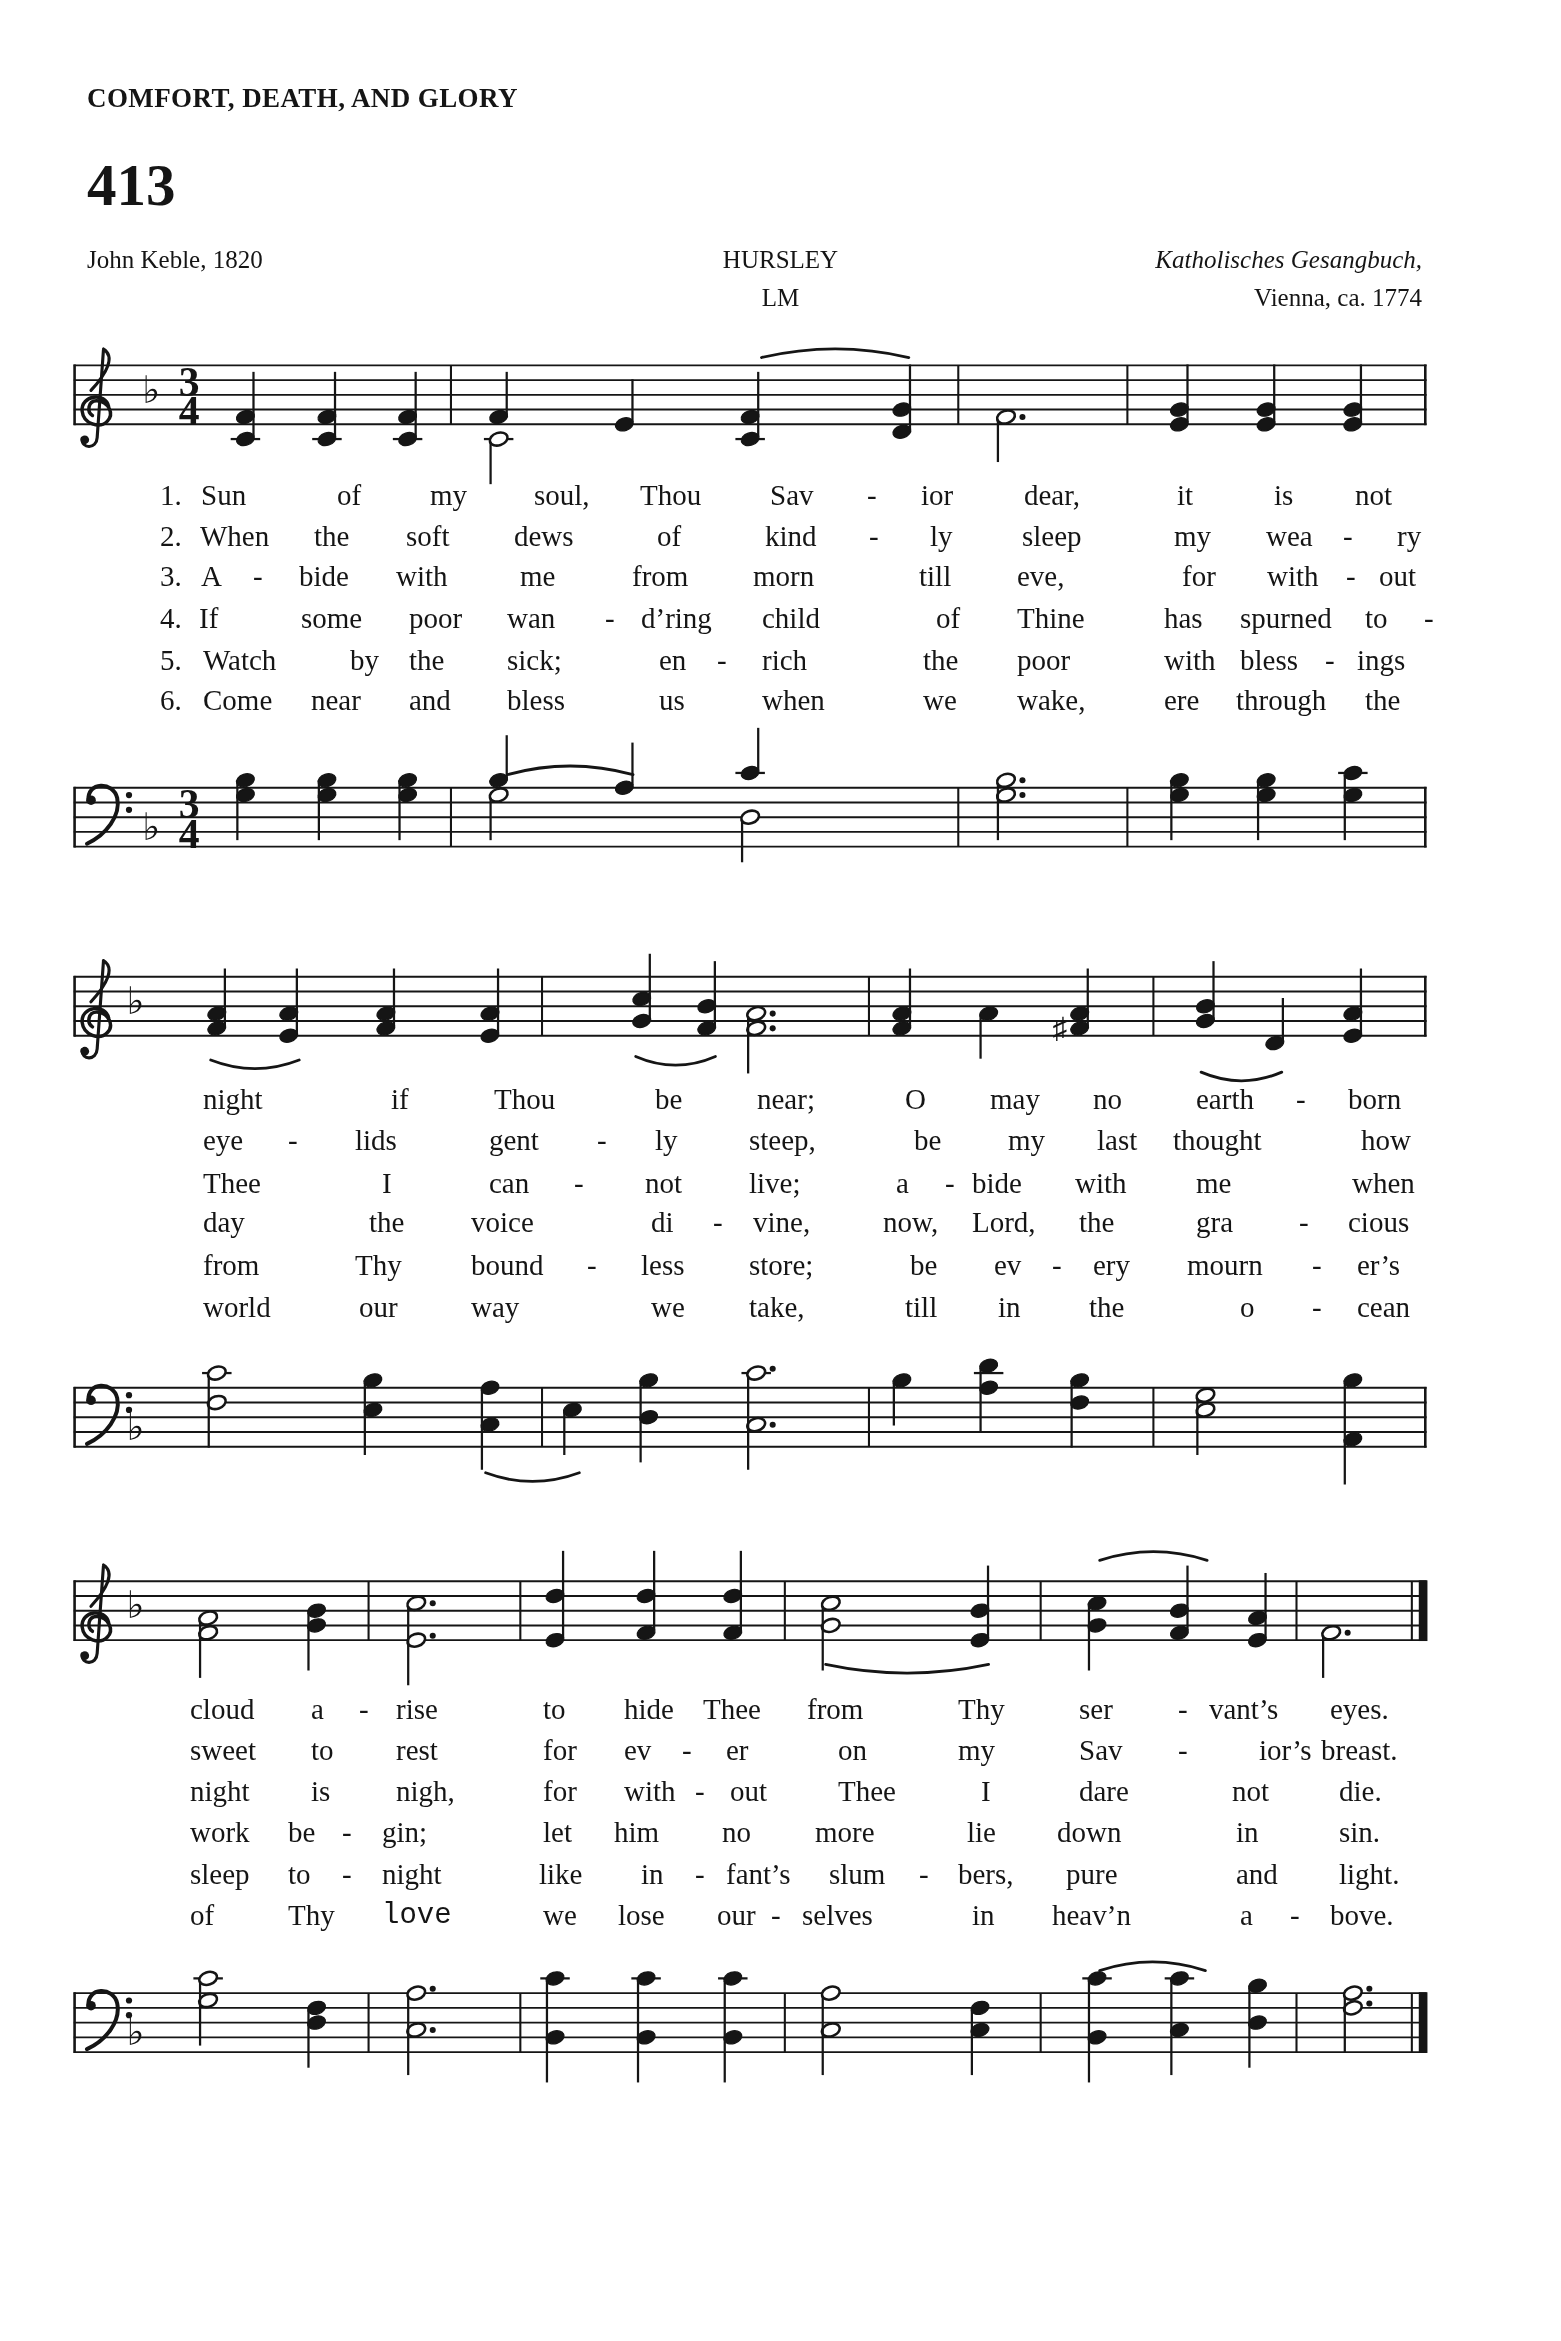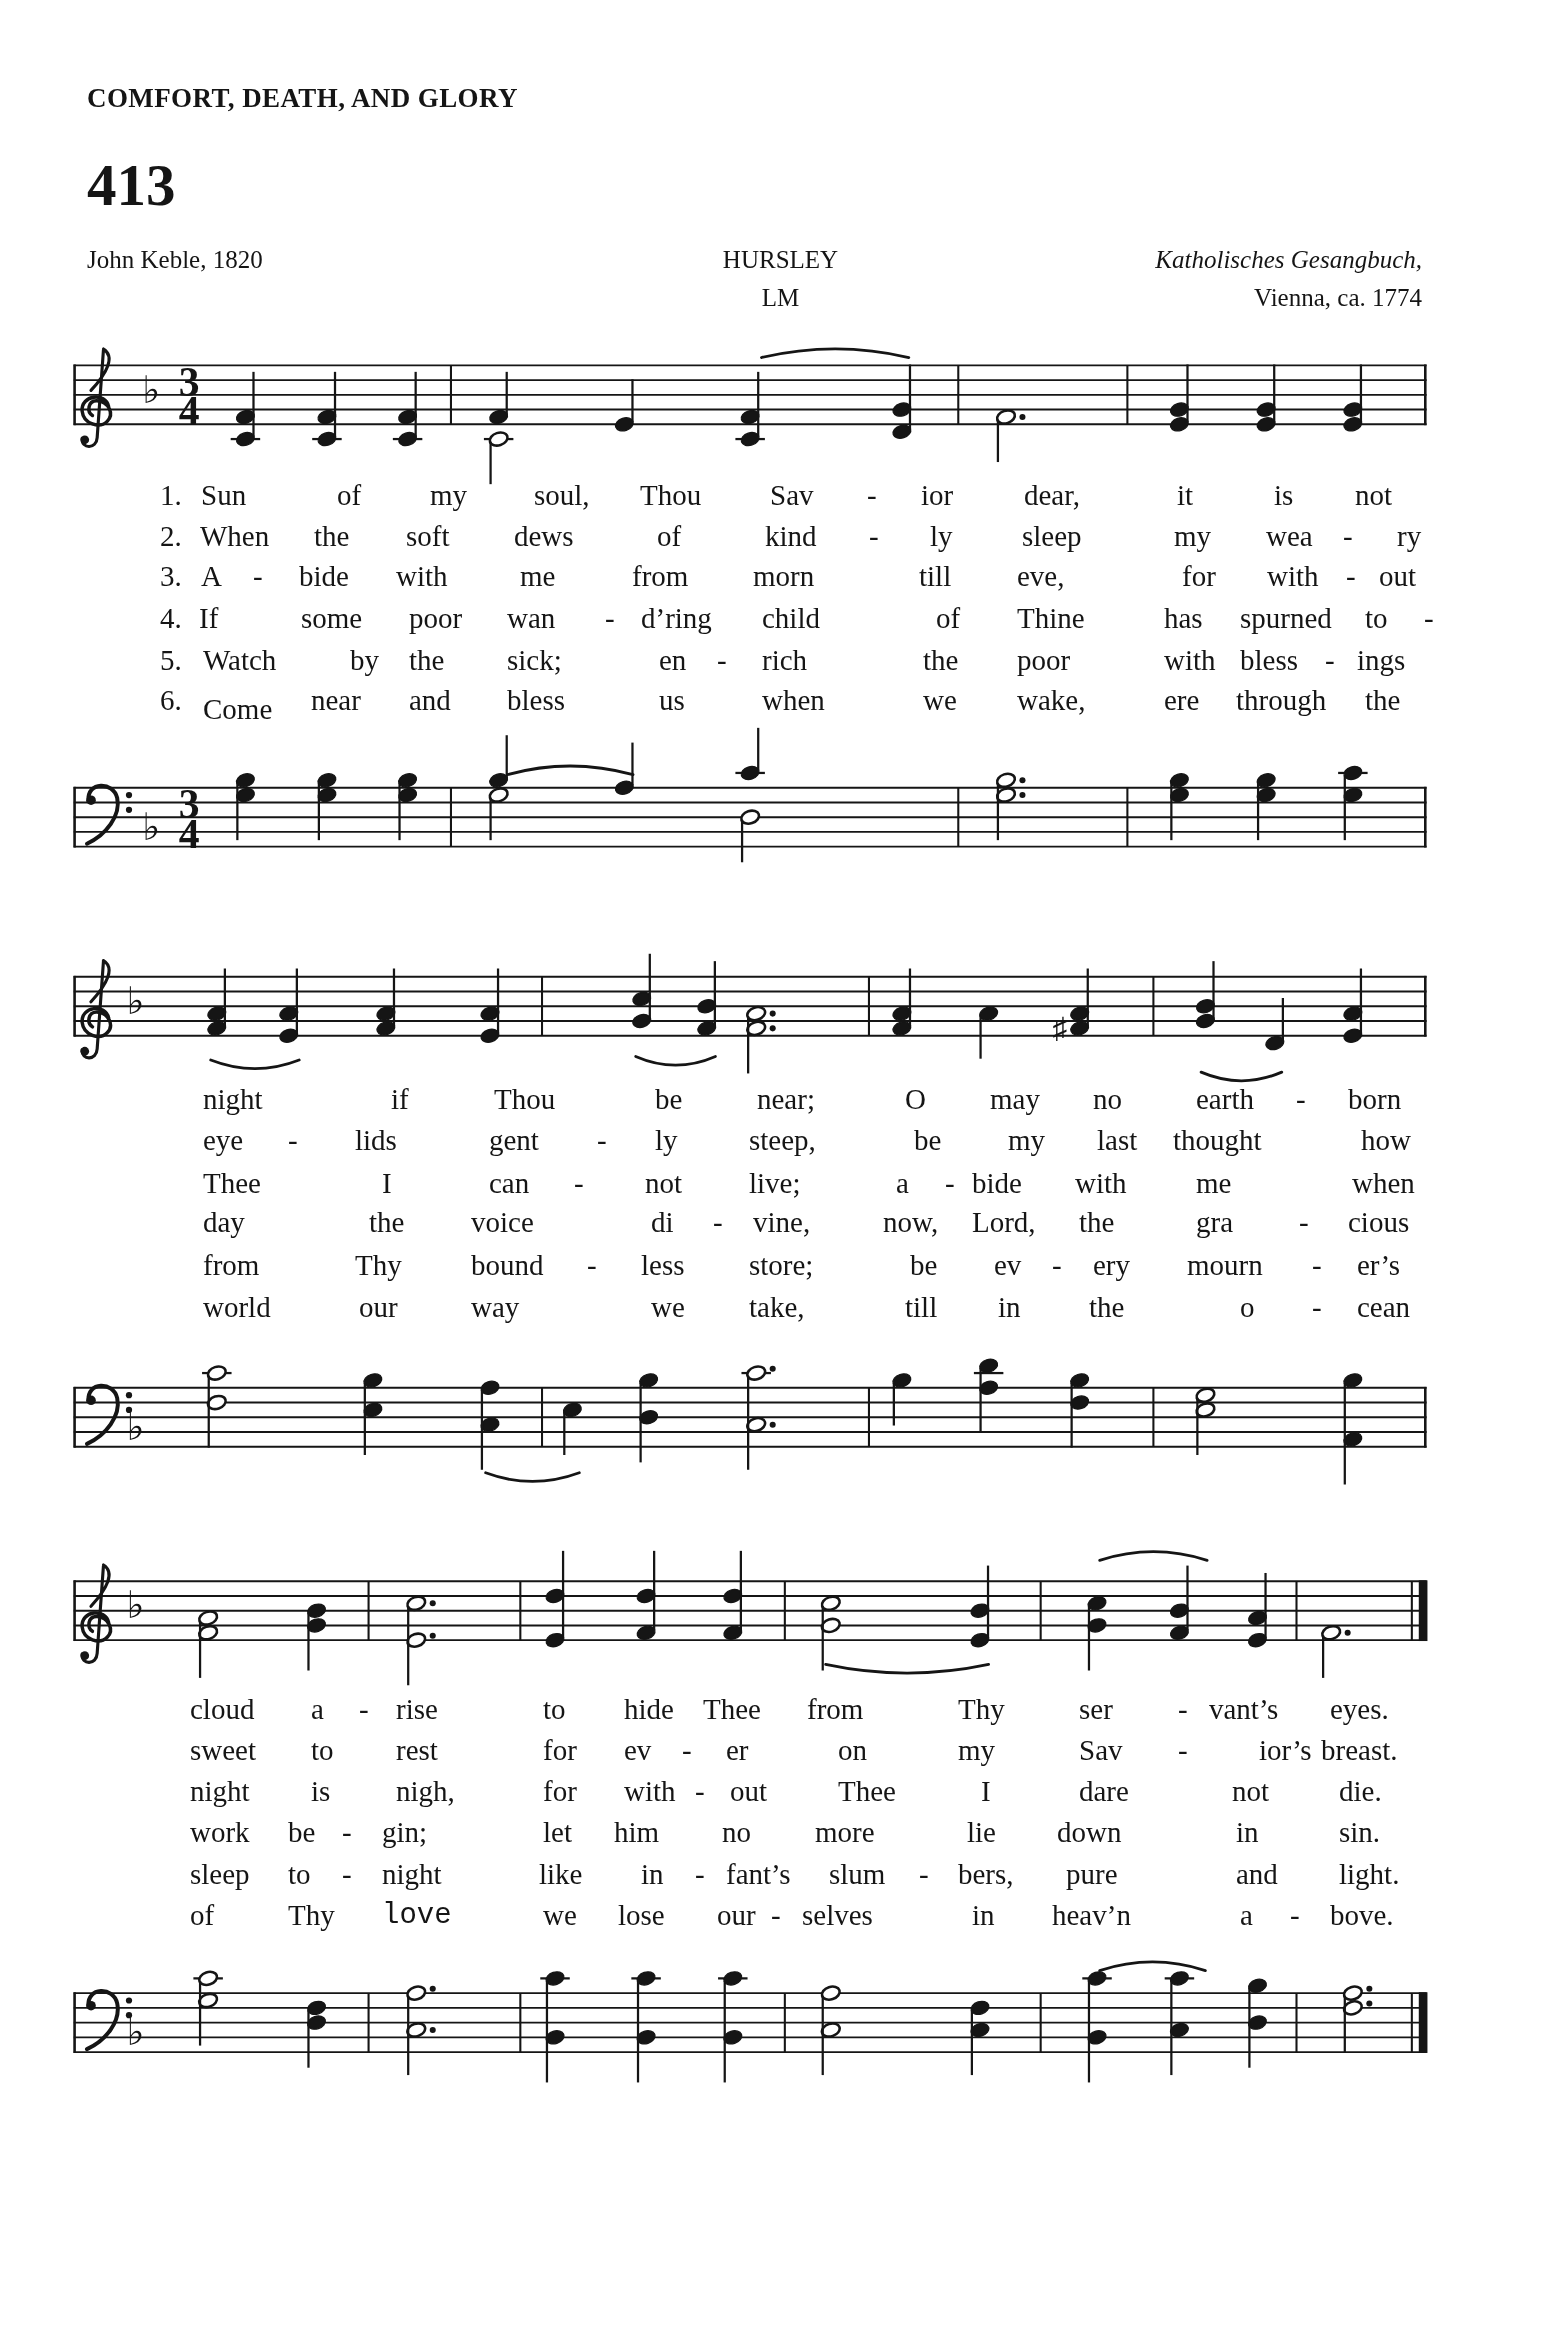--- a/index.html
+++ b/index.html
@@ -466,21 +466,21 @@
       <span class="lyr" style="left: 659px; top: 644px;">en</span>
       <span class="lyr" style="left: 717px; top: 644px;">-</span>
       <span class="lyr" style="left: 762px; top: 644px;">rich</span>
       <span class="lyr" style="left: 923px; top: 644px;">the</span>
       <span class="lyr" style="left: 1017px; top: 644px;">poor</span>
       <span class="lyr" style="left: 1164px; top: 644px;">with</span>
       <span class="lyr" style="left: 1240px; top: 644px;">bless</span>
       <span class="lyr" style="left: 1325px; top: 644px;">-</span>
       <span class="lyr" style="left: 1357px; top: 644px;">ings</span>
       <span class="lyr" style="left: 160px; top: 684px;">6.</span>
-      <span class="lyr" style="left: 203px; top: 684px; margin-top: 9px;">Come</span>
+      <span class="lyr" style="left: 203px; top: 684px;">Come</span>
       <span class="lyr" style="left: 311px; top: 684px;">near</span>
       <span class="lyr" style="left: 409px; top: 684px;">and</span>
       <span class="lyr" style="left: 507px; top: 684px;">bless</span>
       <span class="lyr" style="left: 659px; top: 684px;">us</span>
       <span class="lyr" style="left: 762px; top: 684px;">when</span>
       <span class="lyr" style="left: 923px; top: 684px;">we</span>
       <span class="lyr" style="left: 1017px; top: 684px;">wake,</span>
       <span class="lyr" style="left: 1164px; top: 684px;">ere</span>
       <span class="lyr" style="left: 1236px; top: 684px;">through</span>
       <span class="lyr" style="left: 1365px; top: 684px;">the</span>

